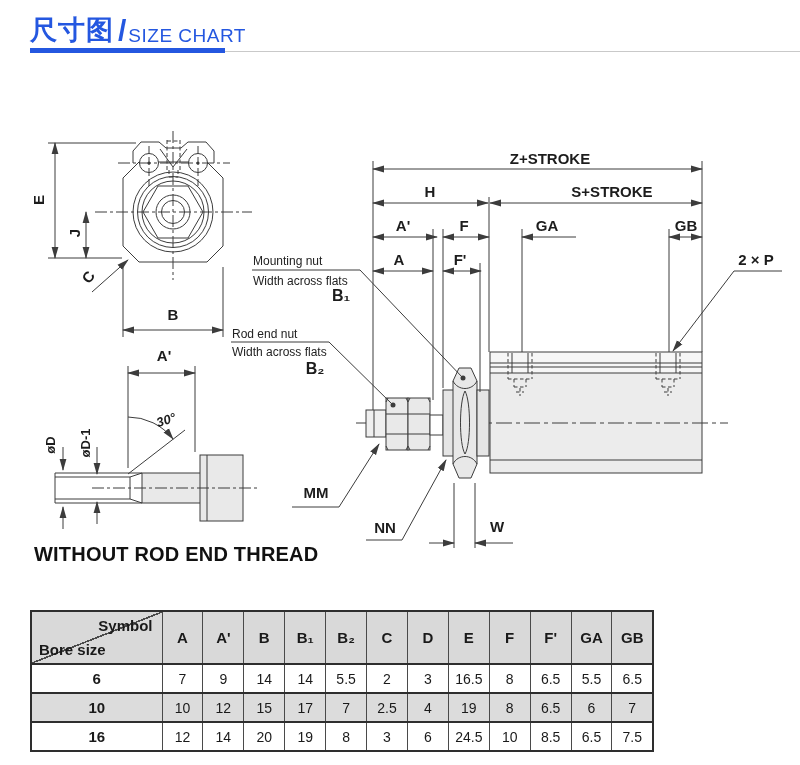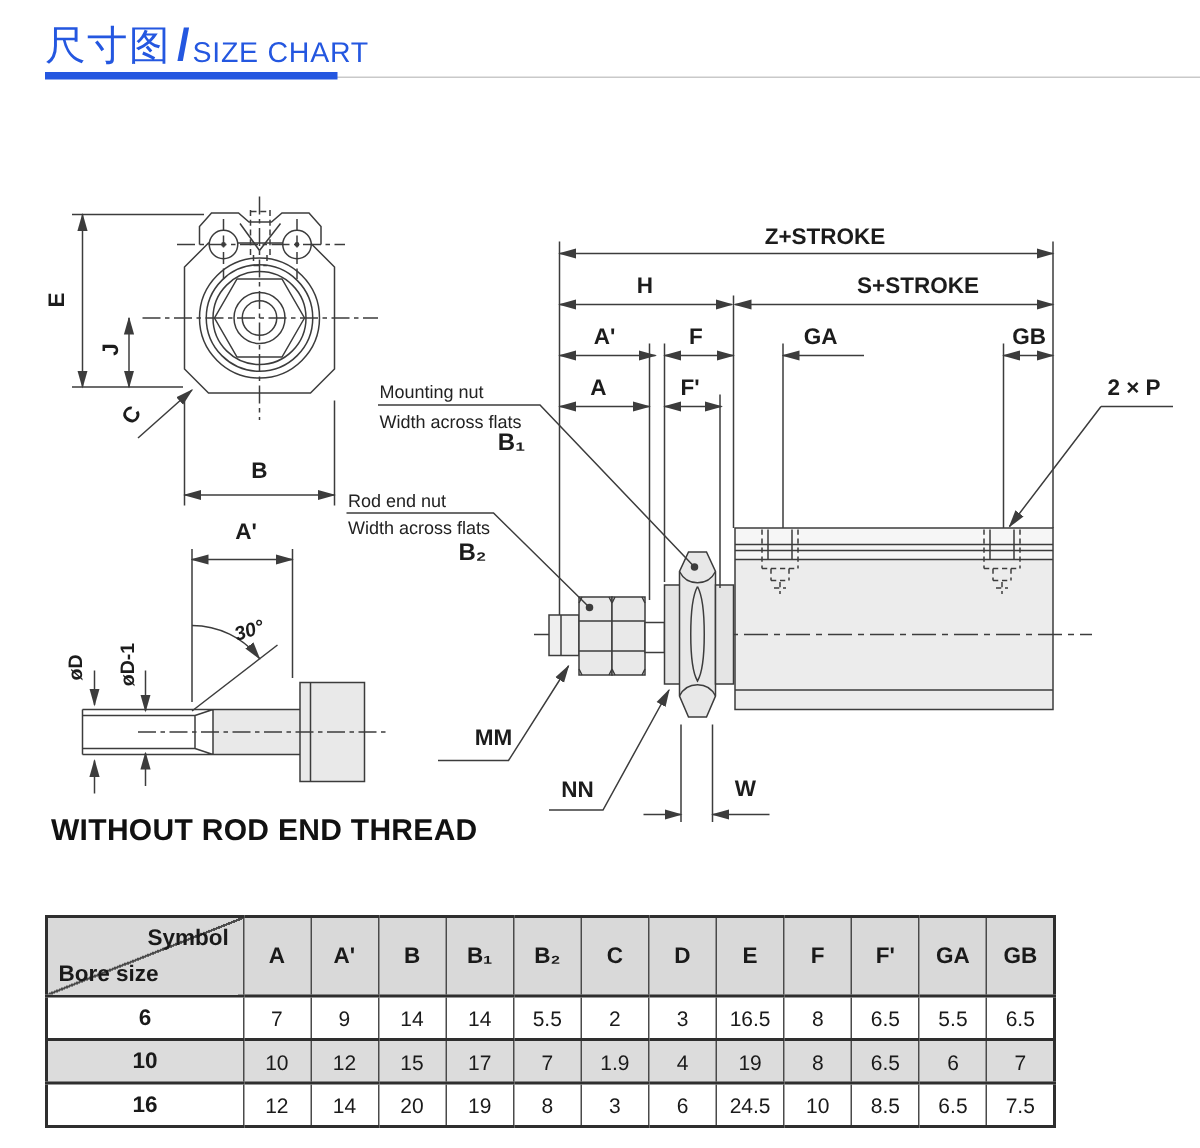--- a/index.html
+++ b/index.html
@@ -1,41 +1,41 @@
 <!DOCTYPE html>
 <html><head>
 <meta charset="utf-8">
 <style>
   html,body{margin:0;padding:0;background:#fff;}
   .page{position:relative;width:800px;height:765px;background:#fff;overflow:hidden;
         font-family:"Liberation Sans","DejaVu Sans",sans-serif;color:#1a1a1a;}
   
   .hdr{position:absolute;left:30px;top:8px;height:40px;display:flex;align-items:flex-end;}
-  .hdr .zh{font-size:27px;font-weight:normal;letter-spacing:1px;}
+  .hdr .zh{font-size:27px;font-weight:bold;letter-spacing:1px;}
   .hdr .slash{font-size:30px;font-weight:bold;margin:0 2px 0 4px;}
   .hdr .en{font-size:19px;letter-spacing:0.5px;margin-bottom:1px;text-align:center;}
   .hdr-rule{position:absolute;left:30px;top:51px;width:770px;height:1px;background:#c9c9c9;}
   .hdr-bar{position:absolute;left:30px;top:48px;width:195px;height:5px;}
   .model{position:absolute;left:47px;top:80px;font-size:27px;font-weight:bold;color:#111;}
   
   svg.draw{position:absolute;left:0;top:0;}
   .lbl{position:absolute;transform:translate(-50%,-50%);font-size:15px;font-weight:bold;
        white-space:nowrap;color:#1c1c1c;line-height:1;}
   .lbl.r90{transform:translate(-50%,-50%) rotate(-90deg);}
   .lbl.r55{transform:translate(-50%,-50%) rotate(-55deg);}
   .lbl.sm13{font-size:13px;}
   .lbl.ang{font-size:13px;font-style:italic;font-weight:bold;
            transform:translate(-50%,-50%) rotate(-18deg);}
   .note{position:absolute;font-size:12px;font-weight:normal;white-space:nowrap;color:#222;line-height:1;}
   .lbl.big{font-size:16px;}
   .caption{position:absolute;left:34px;top:543px;font-size:20px;font-weight:bold;color:#111;
            letter-spacing:0.2px;}
   
   .tblwrap{position:absolute;left:30px;top:610px;}
-  table.size{border-collapse:collapse;table-layout:fixed;width:674px;border:2px solid #2e2e2e;}
+  table.size{border-collapse:collapse;table-layout:fixed;width:624px;border:2px solid #2e2e2e;}
   table.size th,table.size td{border-left:1px solid #4a4a4a;border-right:1px solid #4a4a4a;
        border-top:2.5px solid #2e2e2e;border-bottom:2.5px solid #2e2e2e;
        text-align:center;padding:0;}
   tr.hd{background:#d9d9d9;height:53px;}
   tr.hd th{font-size:15px;font-weight:bold;}
   tr.data{height:29px;background:#fff;}
   tr.data.alt{background:#dcdcdc;}
   tr.data td{font-size:14px;}
   tr.data td.bore{font-weight:bold;font-size:15px;}
   td.corner{position:relative;background:#d9d9d9;
@@ -190,21 +190,21 @@
   <span class="lbl" style="left:460px;top:259px">F'</span>
   <span class="lbl" style="left:756px;top:259px">2 × P</span>
 
   <span class="note" style="left:253px;top:255px">Mounting nut</span>
   <span class="note" style="left:253px;top:275px">Width across flats</span>
   <span class="lbl big" style="left:341px;top:296px">B₁</span>
   <span class="note" style="left:232px;top:328px">Rod end nut</span>
   <span class="note" style="left:232px;top:346px">Width across flats</span>
   <span class="lbl big" style="left:315px;top:369px">B₂</span>
 
-  <span class="lbl" style="left:329px;top:492px">MM</span>
+  <span class="lbl" style="left:316px;top:492px">MM</span>
   <span class="lbl" style="left:385px;top:527px">NN</span>
   <span class="lbl" style="left:497px;top:526px">W</span>
 
   <div class="tblwrap">
     <table class="size">
       <colgroup>
           <col style="width:131px">
         </colgroup>
       <tbody>
           <tr class="hd">
@@ -240,21 +240,21 @@
         <td>5.5</td>
         <td>6.5</td>
       </tr>
       <tr class="data alt">
         <td class="bore">10</td>
         <td>10</td>
         <td>12</td>
         <td>15</td>
         <td>17</td>
         <td>7</td>
-        <td>1.9</td>
+        <td>2.5</td>
         <td>4</td>
         <td>19</td>
         <td>8</td>
         <td>6.5</td>
         <td>6</td>
         <td>7</td>
       </tr>
       <tr class="data">
         <td class="bore">16</td>
         <td>12</td>

